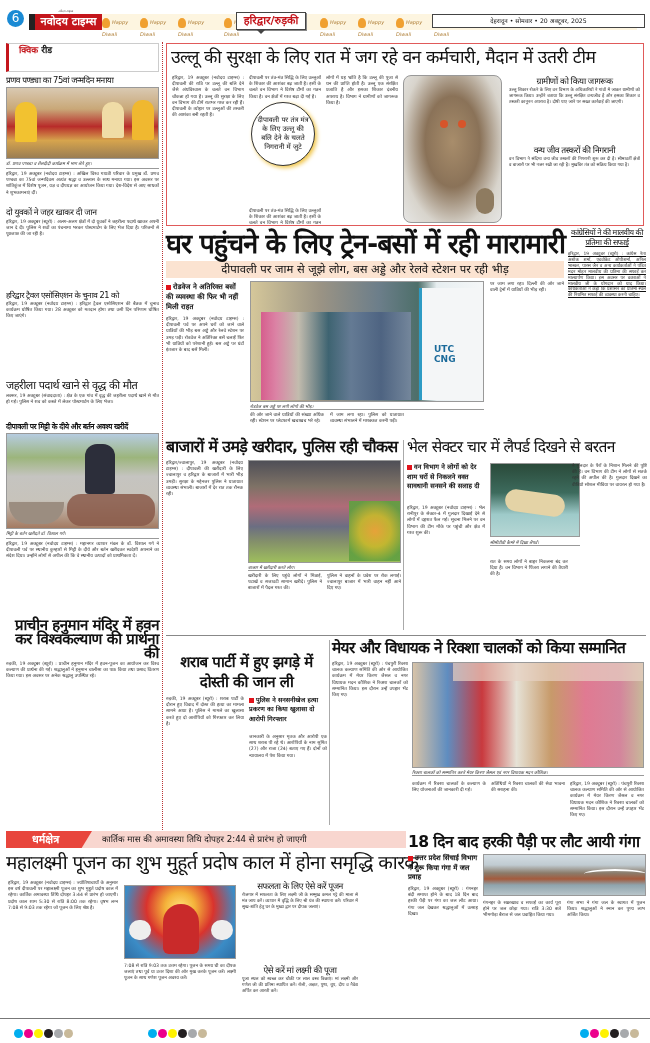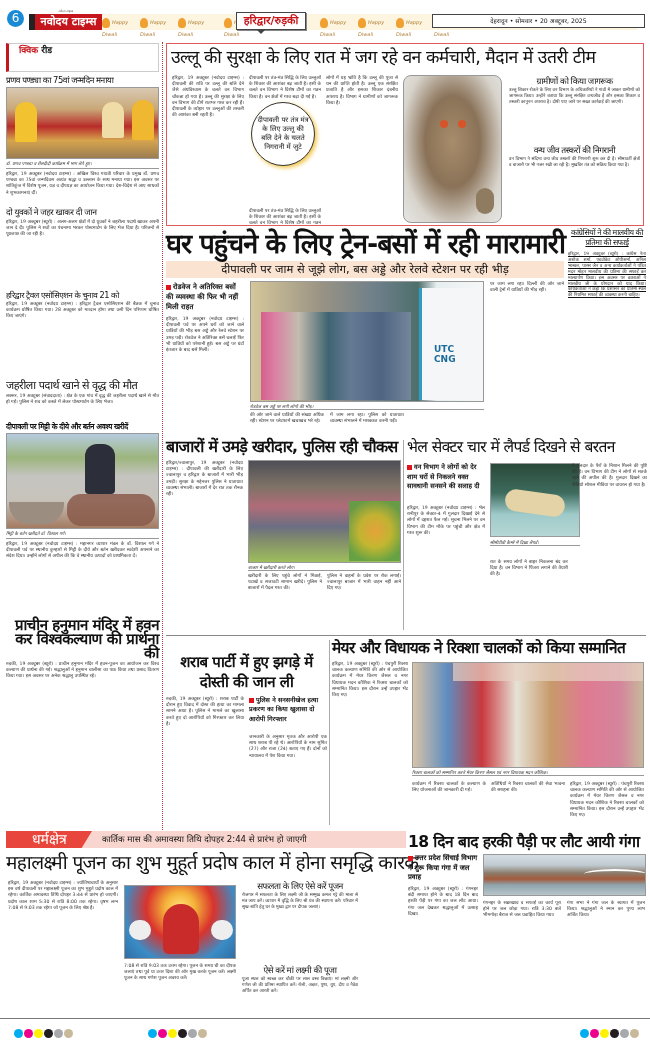--- a/index.html
+++ b/index.html
@@ -162,21 +162,21 @@
   <div class="abs photo" style="left:80px;top:24px;width:232px;height:106px;background:linear-gradient(90deg,#d7c3a8 0%,#5f8dc0 15%,#c9393e 30%,#e6e2d6 45%,#c79a6a 60%,#e07a92 75%,#d4859c 90%,#c8b89a 100%);">
     <div class="abs" style="left:40px;top:0;width:190px;height:18px;background:#e7d2c3;opacity:.7;"></div>
   </div>
   <div class="caption abs" style="left:80px;top:131px;width:232px;border-bottom:1px solid #999;">रिक्शा चालकों को सम्मानित करते मेयर किरण जैसल एवं नगर विधायक मदन कौशिक।</div>
   <div class="body-text abs" style="left:80px;top:143px;width:74px;height:40px;overflow:hidden;">कार्यक्रम में रिक्शा चालकों के कल्याण के लिए योजनाओं की जानकारी दी गई।</div>
   <div class="body-text abs" style="left:159px;top:143px;width:74px;height:40px;overflow:hidden;">अतिथियों ने रिक्शा चालकों की सेवा भावना की सराहना की।</div>
   <div class="body-text abs" style="left:238px;top:143px;width:74px;height:40px;overflow:hidden;">हरिद्वार, 19 अक्टूबर (ब्यूरो) : पंचपुरी रिक्शा चालक कल्याण समिति की ओर से आयोजित कार्यक्रम में मेयर किरण जैसल व नगर विधायक मदन कौशिक ने रिक्शा चालकों को सम्मानित किया। इस दौरान उन्हें उपहार भेंट किए गए।</div>
 </div>
 
 <div class="abs" style="left:6px;top:831px;width:400px;height:17px;background:#f8d6cf;">
-  <div class="abs" style="left:0;top:0;width:86px;height:17px;background:#e8453c;color:#fff;font-size:14px;font-weight:normal;line-height:17px;padding-left:26px;clip-path:polygon(0 0,100% 0,88% 100%,0 100%);">धर्मक्षेत्र</div>
+  <div class="abs" style="left:0;top:0;width:86px;height:17px;background:#e8453c;color:#fff;font-size:11px;font-weight:bold;line-height:17px;padding-left:26px;clip-path:polygon(0 0,100% 0,88% 100%,0 100%);">धर्मक्षेत्र</div>
   <div class="abs" style="left:96px;top:0;font-size:8.6px;line-height:17px;white-space:nowrap;">कार्तिक मास की अमावस्या तिथि दोपहर 2:44 से प्रारंभ हो जाएगी</div>
 </div>
 <div class="abs" style="left:6px;top:850px;width:320px;">
   <div class="hl" style="font-size:19px;line-height:24px;white-space:nowrap;letter-spacing:-0.6px;">महालक्ष्मी पूजन का शुभ मुहूर्त प्रदोष काल में होना समृद्धि कारक</div>
 </div>
 <div class="body-text abs" style="left:8px;top:880px;width:110px;height:132px;overflow:hidden;">हरिद्वार, 19 अक्टूबर (नवोदय टाइम्स) : ज्योतिषाचार्यों के अनुसार इस वर्ष दीपावली पर महालक्ष्मी पूजन का शुभ मुहूर्त प्रदोष काल में रहेगा। कार्तिक अमावस्या तिथि दोपहर 3:44 से प्रारंभ हो जाएगी। प्रदोष काल शाम 5:30 से रात्रि 8:00 तक रहेगा। वृषभ लग्न 7:08 से 9:03 तक रहेगा जो पूजन के लिए श्रेष्ठ है।</div>
 <div class="abs photo" style="left:124px;top:885px;width:112px;height:74px;background:radial-gradient(circle at 50% 30%,#ffe27a 0%,#f4b23a 20%,#d9332d 45%,#3b8cc6 75%,#2f6ea5 100%);">
   <div class="abs" style="left:38px;top:18px;width:36px;height:50px;background:#c92a2a;border-radius:18px 18px 6px 6px;"></div>
   <div class="abs" style="left:4px;top:34px;width:22px;height:20px;background:#eee;border-radius:10px;"></div>
   <div class="abs" style="left:86px;top:34px;width:22px;height:20px;background:#eee;border-radius:10px;"></div>

